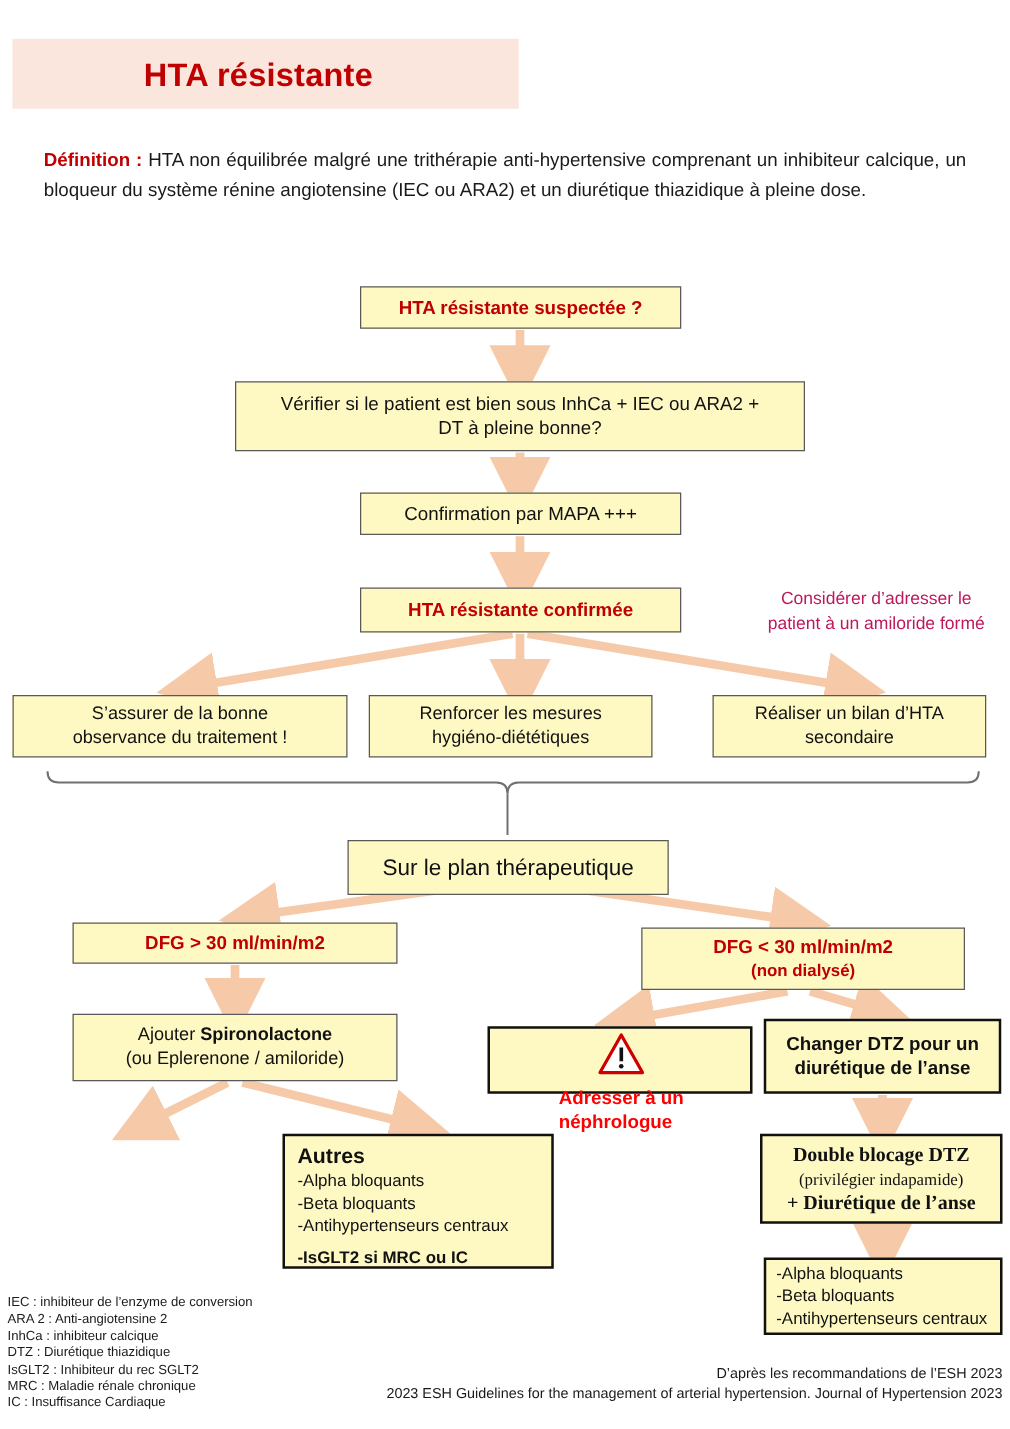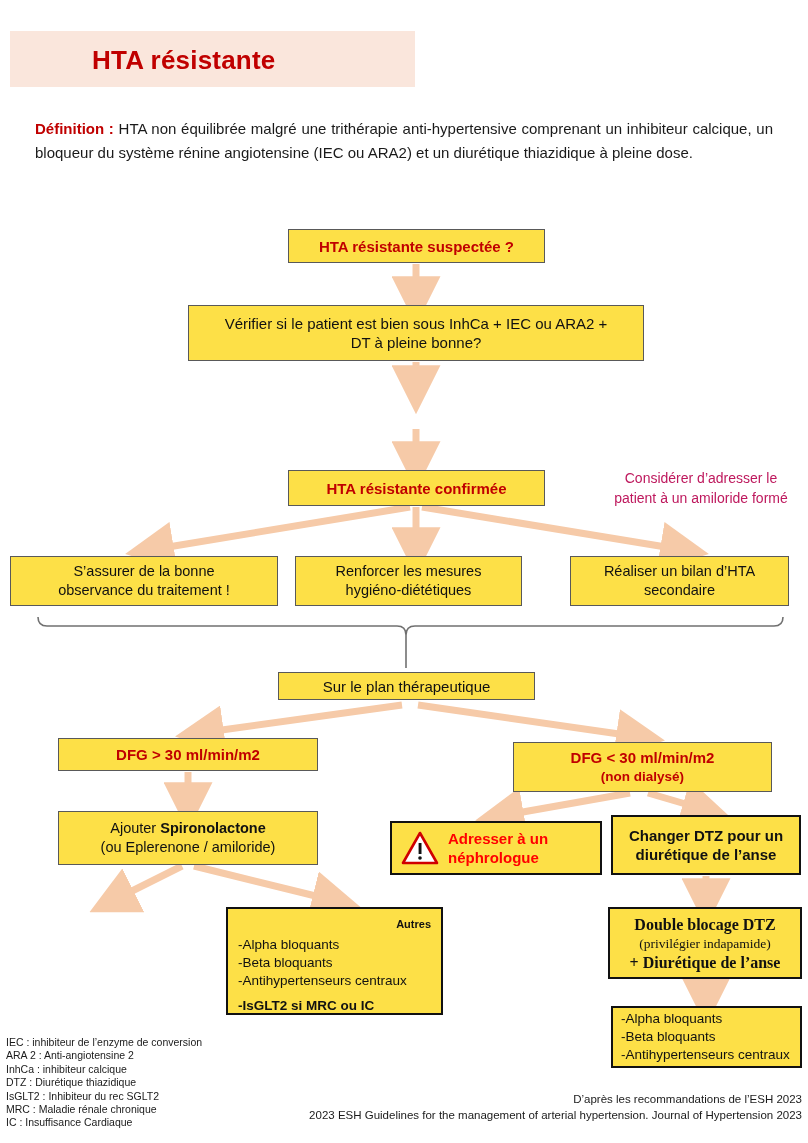--- a/index.html
+++ b/index.html
@@ -9,36 +9,36 @@
     color:#111111;
   }
   #stage{position:absolute;inset:0;width:808px;height:1143px;}
 
   
   #banner{
     position:absolute;left:10px;top:31px;width:405px;height:56px;
     background:#fae6dc;
   }
   #banner-title{
-    position:absolute;left:92px;top:41px;width:320px;height:38px;
+    position:absolute;left:115px;top:41px;width:320px;height:38px;
     font-size:26px;font-weight:bold;color:#c00000;line-height:38px;
     letter-spacing:.2px;
   }
 
   
   #definition{
     position:absolute;left:35px;top:117px;width:738px;
     font-size:15px;line-height:24px;text-align:justify;color:#1a1a1a;
   }
   #definition .lead{color:#c00000;font-weight:bold;}
 
   
   .box{
     position:absolute;box-sizing:border-box;
-    border:1.6px solid #595959;background:#fde047;
+    border:1.6px solid #595959;background:#fef9c3;
     display:flex;flex-direction:column;align-items:center;justify-content:center;
     text-align:center;font-size:14.5px;line-height:19px;color:#111111;
     padding:2px 6px;
   }
   .box.thick{border:2px solid #111111;}
   .red{color:#c00000;font-weight:bold;}
   .redplain{color:#ff0000;font-weight:bold;}
   .bold{font-weight:bold;}
   .ln{display:block;}
 
@@ -50,35 +50,35 @@
 
   #note-praticien{
     position:absolute;left:585px;top:468px;width:232px;
     text-align:center;font-size:14px;line-height:20px;color:#be185d;
   }
 
   #b-observance{left:10px;top:556px;width:268px;height:50px;}
   #b-hygieno{left:295px;top:556px;width:227px;height:50px;}
   #b-bilan{left:570px;top:556px;width:219px;height:50px;}
 
-  #b-plan{left:278px;top:672px;width:257px;height:28px;font-size:15px;}
+  #b-plan{left:278px;top:672px;width:257px;height:44px;font-size:18px;}
 
   #b-dfg-sup{left:58px;top:738px;width:260px;height:33px;font-size:15px;}
   #b-dfg-inf{left:513px;top:742px;width:259px;height:50px;font-size:15px;}
 
   #b-spiro{left:58px;top:811px;width:260px;height:54px;}
   #b-nephro{left:390px;top:821px;width:212px;height:54px;
-            flex-direction:row;justify-content:flex-start;gap:8px;padding-left:8px;}
+            flex-direction:column;justify-content:flex-start;gap:8px;padding-left:8px;}
   #b-nephro .txt{text-align:left;font-size:15px;line-height:19px;}
   #b-changer{left:611px;top:815px;width:190px;height:60px;font-size:15px;}
 
   #b-denervation{left:8px;top:907px;width:205px;height:105px;justify-content:center;}
   #b-autres{left:226px;top:907px;width:217px;height:108px;
             align-items:stretch;justify-content:flex-start;padding:6px 10px;}
-  #b-autres .hd{text-align:right;font-weight:bold;font-size:11px;margin-bottom:2px;}
+  #b-autres .hd{text-align:left;font-weight:bold;font-size:17px;margin-bottom:2px;}
   #b-autres .li{text-align:left;font-size:13.5px;line-height:18px;}
   #b-autres .li.last{font-weight:bold;margin-top:7px;}
 
   #b-double{left:608px;top:907px;width:194px;height:72px;font-family:Liberation Serif, serif;}
   #b-final-list{left:611px;top:1006px;width:191px;height:62px;
                 align-items:stretch;justify-content:center;padding:4px 8px;}
   #b-final-list .li{text-align:left;font-size:13.5px;line-height:18px;}
 
   
   .warn-tri{width:40px;height:36px;flex:0 0 auto;}
@@ -148,20 +148,23 @@
 
   <div class="box" id="b-suspectee">
     <span class="red">HTA résistante suspectée ?</span>
   </div>
 
   <div class="box" id="b-verifier">
     <span class="ln">Vérifier si le patient est bien sous InhCa + IEC ou ARA2 +</span>
     <span class="ln">DT à pleine bonne?</span>
   </div>
 
+  <div class="box" id="b-mapa">
+    <span>Confirmation par MAPA +++</span>
+  </div>
 
   <div class="box" id="b-confirmee">
     <span class="red">HTA résistante confirmée</span>
   </div>
 
   <div id="note-praticien">
     <span class="ln">Considérer d’adresser le</span>
     <span class="ln">patient à un amiloride formé</span>
   </div>
 

